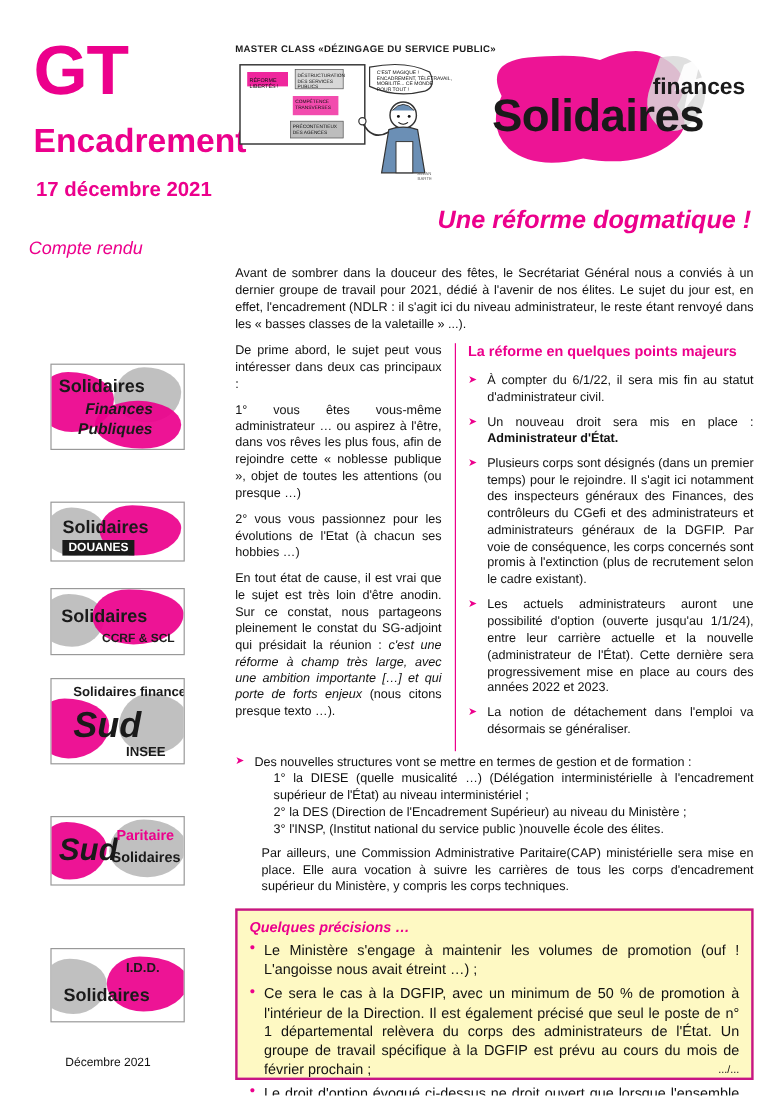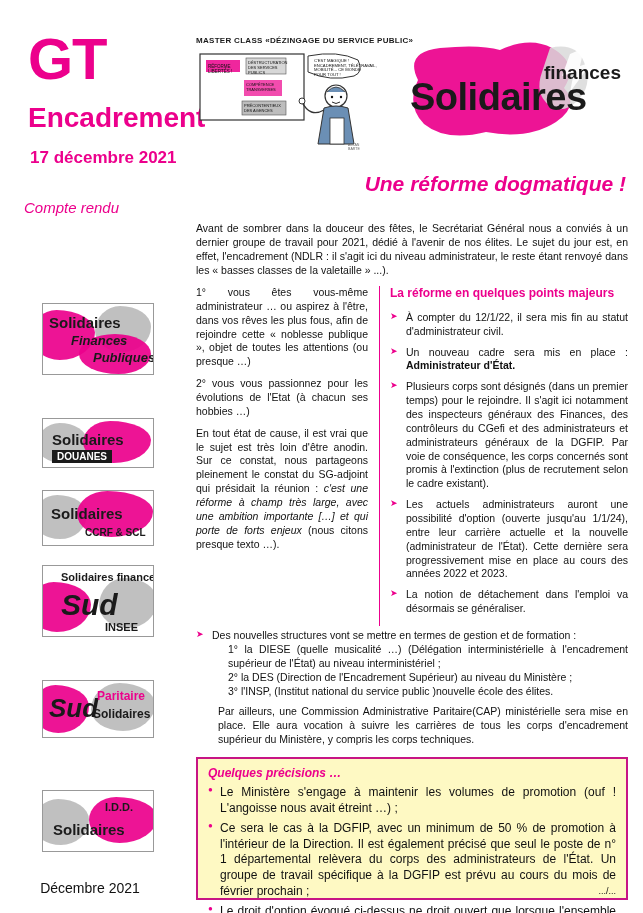--- a/index.html
+++ b/index.html
@@ -98,21 +98,21 @@
     font-weight: bold;
     color: #1a1a1a;
     white-space: nowrap;
   }
   .decembre-label {
     position: absolute;
     left: 0;
     top: 880px;
     width: 180px;
     text-align: center;
-    font-size: 14px;
+    font-size: 10px;
     color: #111;
   }
 
   
   .masterclass-label {
     position: absolute;
     left: 196px;
     top: 36px;
     font-size: 8px;
     font-weight: bold;
@@ -315,21 +315,21 @@
     <div class="date-title">17 décembre 2021</div>
     <div class="compte-rendu">Compte rendu</div>
 
     <div class="logo-box" style="top:303px; height:72px;">
       <div class="logo-inner">
         <div class="blob" style="left:-12px; top:6px; width:64px; height:50px;"></div>
         <div class="blob-grey" style="left:52px; top:2px; width:56px; height:46px;"></div>
         <div class="blob" style="left:36px; top:30px; width:72px; height:40px; border-radius:50% 50% 45% 55%/50% 50% 50% 50%;"></div>
         <div class="logo-text" style="left:6px; top:10px; font-size:15px;">Solidaires</div>
         <div class="logo-text" style="left:28px; top:29px; font-size:13px; font-style:italic;">Finances</div>
-        <div class="logo-text" style="left:22px; top:46px; font-size:13px; font-style:italic;margin-left:28px;">Publiques</div>
+        <div class="logo-text" style="left:22px; top:46px; font-size:13px; font-style:italic;">Publiques</div>
       </div>
     </div>
 
     <div class="logo-box" style="top:418px; height:50px;">
       <div class="logo-inner">
         <div class="blob-grey" style="left:-6px; top:4px; width:50px; height:40px;"></div>
         <div class="blob" style="left:40px; top:2px; width:68px; height:42px;"></div>
         <div class="logo-text" style="left:9px; top:12px; font-size:15px;">Solidaires</div>
         <div class="logo-text" style="left:9px; top:31px; font-size:10px; color:#fff; background:#1a1a1a; padding:1px 5px;">DOUANES</div>
       </div>
@@ -421,34 +421,35 @@
     </svg>
     <div class="sol-finances">finances</div>
     <div class="sol-main">Solidaires</div>
   </div>
 
   <div class="main-title">Une réforme dogmatique !</div>
 
   <div class="intro">Avant de sombrer dans la douceur des fêtes, le Secrétariat Général nous a conviés à un dernier groupe de travail pour 2021, dédié à l'avenir de nos élites. Le sujet du jour est, en effet, l'encadrement (NDLR : il s'agit ici du niveau administrateur, le reste étant renvoyé dans les « basses classes de la valetaille » ...).</div>
 
   <div class="col-left">
+    <p>De prime abord, le sujet peut vous intéresser dans deux cas principaux :</p>
     <p>1° vous êtes vous-même administrateur … ou aspirez à l'être, dans vos rêves les plus fous, afin de rejoindre cette « noblesse publique », objet de toutes les attentions (ou presque …)</p>
     <p>2° vous vous passionnez pour les évolutions de l'Etat (à chacun ses hobbies …)</p>
     <p><span>En tout état de cause, il est vrai que le sujet est très loin d'être anodin. Sur ce constat, nous partageons pleinement le constat du SG-adjoint qui présidait la réunion : </span><i>c'est une réforme à champ très large, avec une ambition importante […] et qui porte de forts enjeux</i><span> (nous citons presque texto …).</span></p>
   </div>
 
   <div class="col-divider"></div>
 
   <div class="col-right">
     <div class="col-right-title">La réforme en quelques points majeurs</div>
     <div class="bullet-item">
-      <span>À compter du 12/1/22, il sera mis fin au statut d'administrateur civil.</span><b></b>
+      <span>À compter du 6/1/22, il sera mis fin au statut d'administrateur civil.</span><b></b>
     </div>
     <div class="bullet-item">
-      <span>Un nouveau cadre sera mis en place : </span><b>Administrateur d'État.</b>
+      <span>Un nouveau droit sera mis en place : </span><b>Administrateur d'État.</b>
     </div>
     <div class="bullet-item">
       <span>Plusieurs corps sont désignés (dans un premier temps) pour le rejoindre. Il s'agit ici notamment des inspecteurs généraux des Finances, des contrôleurs du CGefi et des administrateurs et administrateurs généraux de la DGFIP. Par voie de conséquence, les corps concernés sont promis à l'extinction (plus de recrutement selon le cadre existant).</span><b></b>
     </div>
     <div class="bullet-item">
       <span>Les actuels administrateurs auront une possibilité d'option (ouverte jusqu'au 1/1/24), entre leur carrière actuelle et la nouvelle (administrateur de l'État). Cette dernière sera progressivement mise en place au cours des années 2022 et 2023.</span><b></b>
     </div>
     <div class="bullet-item">
       <span>La notion de détachement dans l'emploi va désormais se généraliser.</span><b></b>
     </div>

